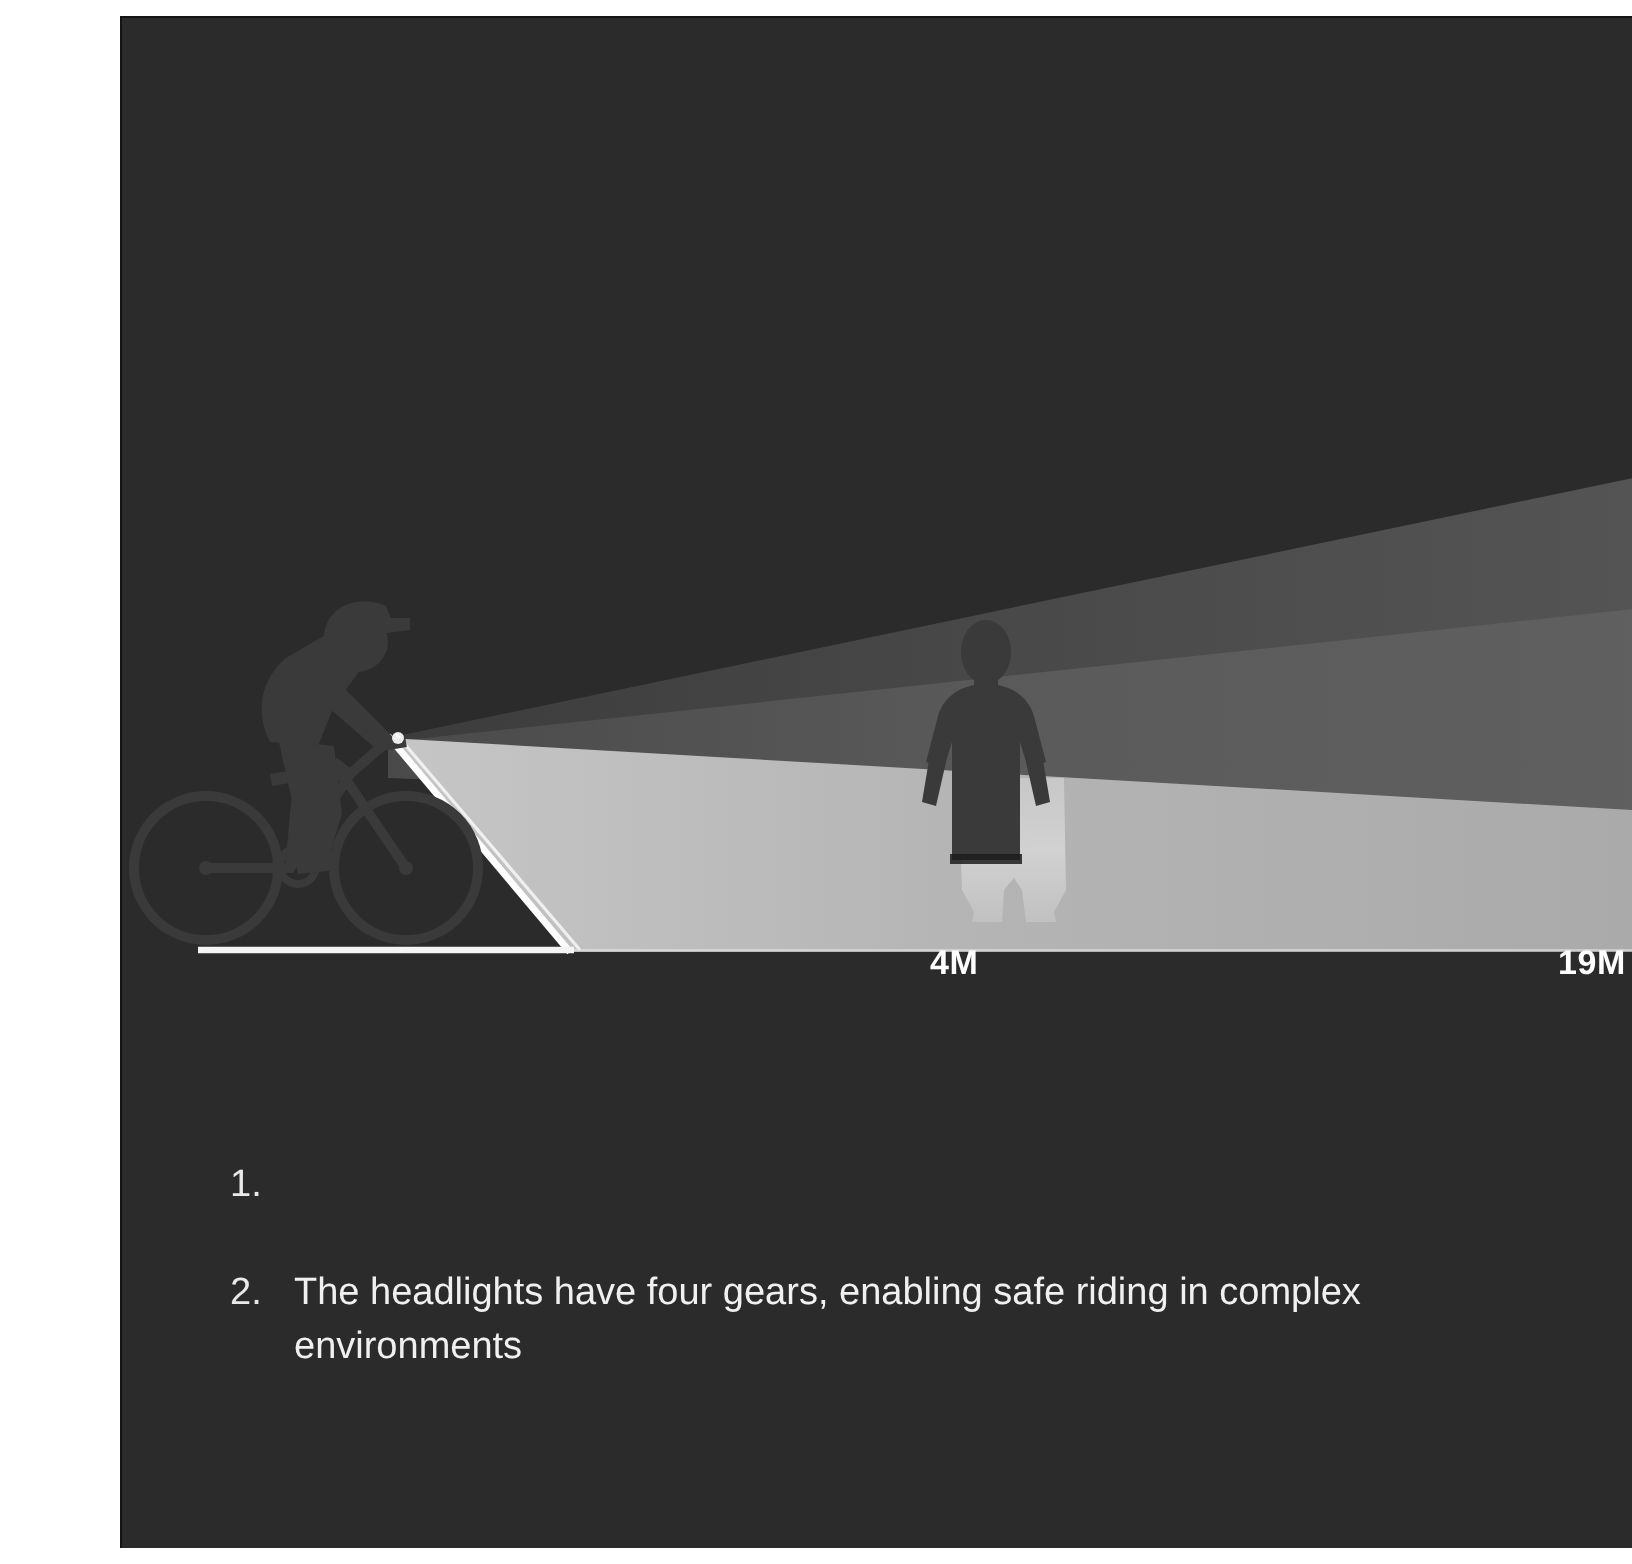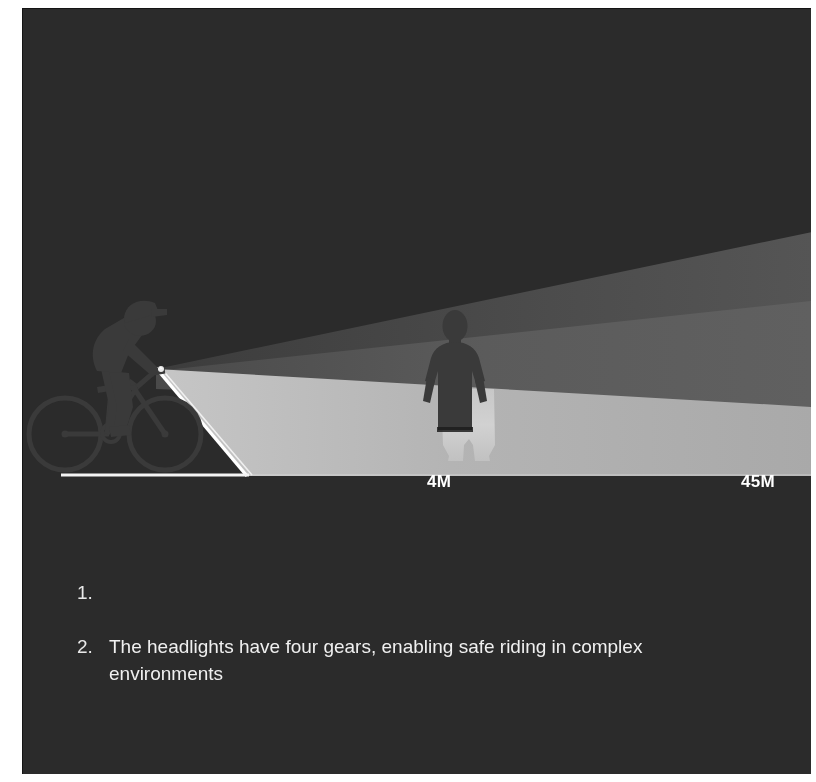--- a/index.html
+++ b/index.html
@@ -2,21 +2,21 @@
 <html><head>
 <meta charset="utf-8">
 <title>Multi-Function Bicycle Lamp</title>
 <style>
   html,body{margin:0;padding:0;background:#ffffff;}
   body{
     width:816px;height:782px;overflow:hidden;
     font-family:"Liberation Sans", sans-serif;
     -webkit-font-smoothing:antialiased;
   }
-  .page{position:relative;width:656px;height:782px;background:#ffffff;}
+  .page{position:relative;width:656px;height:782px;background:#ffffff;margin-left:38px;}
 
   
   .panel{
     position:absolute;left:22px;top:8px;width:789px;height:766px;
     background:#2b2b2b;
     border-left:1px solid #141414;
     border-top:1px solid #141414;
     box-sizing:border-box;
     overflow:hidden;
   }
@@ -177,21 +177,21 @@
 
           <path fill="#3a3a3a" d="M126,300 L142,300 L142,306 L127,308 Z"></path>
 
           <circle cx="136" cy="360" r="3" fill="#ffffff" opacity="0.9"></circle>
         </g>
 
       </svg>
     </div>
 
     <div class="dist dist-4m">4M</div>
-    <div class="dist dist-25m">45M</div>
+    <div class="dist dist-25m">19M</div>
 
     <div class="features">
 
       <div class="feature">
         <div class="feature-num">1.</div>
       </div>
 
       <div class="feature">
         <div class="feature-num">2.</div>
         <div class="feature-text">The headlights have four gears, enabling safe riding in complex environments</div>

